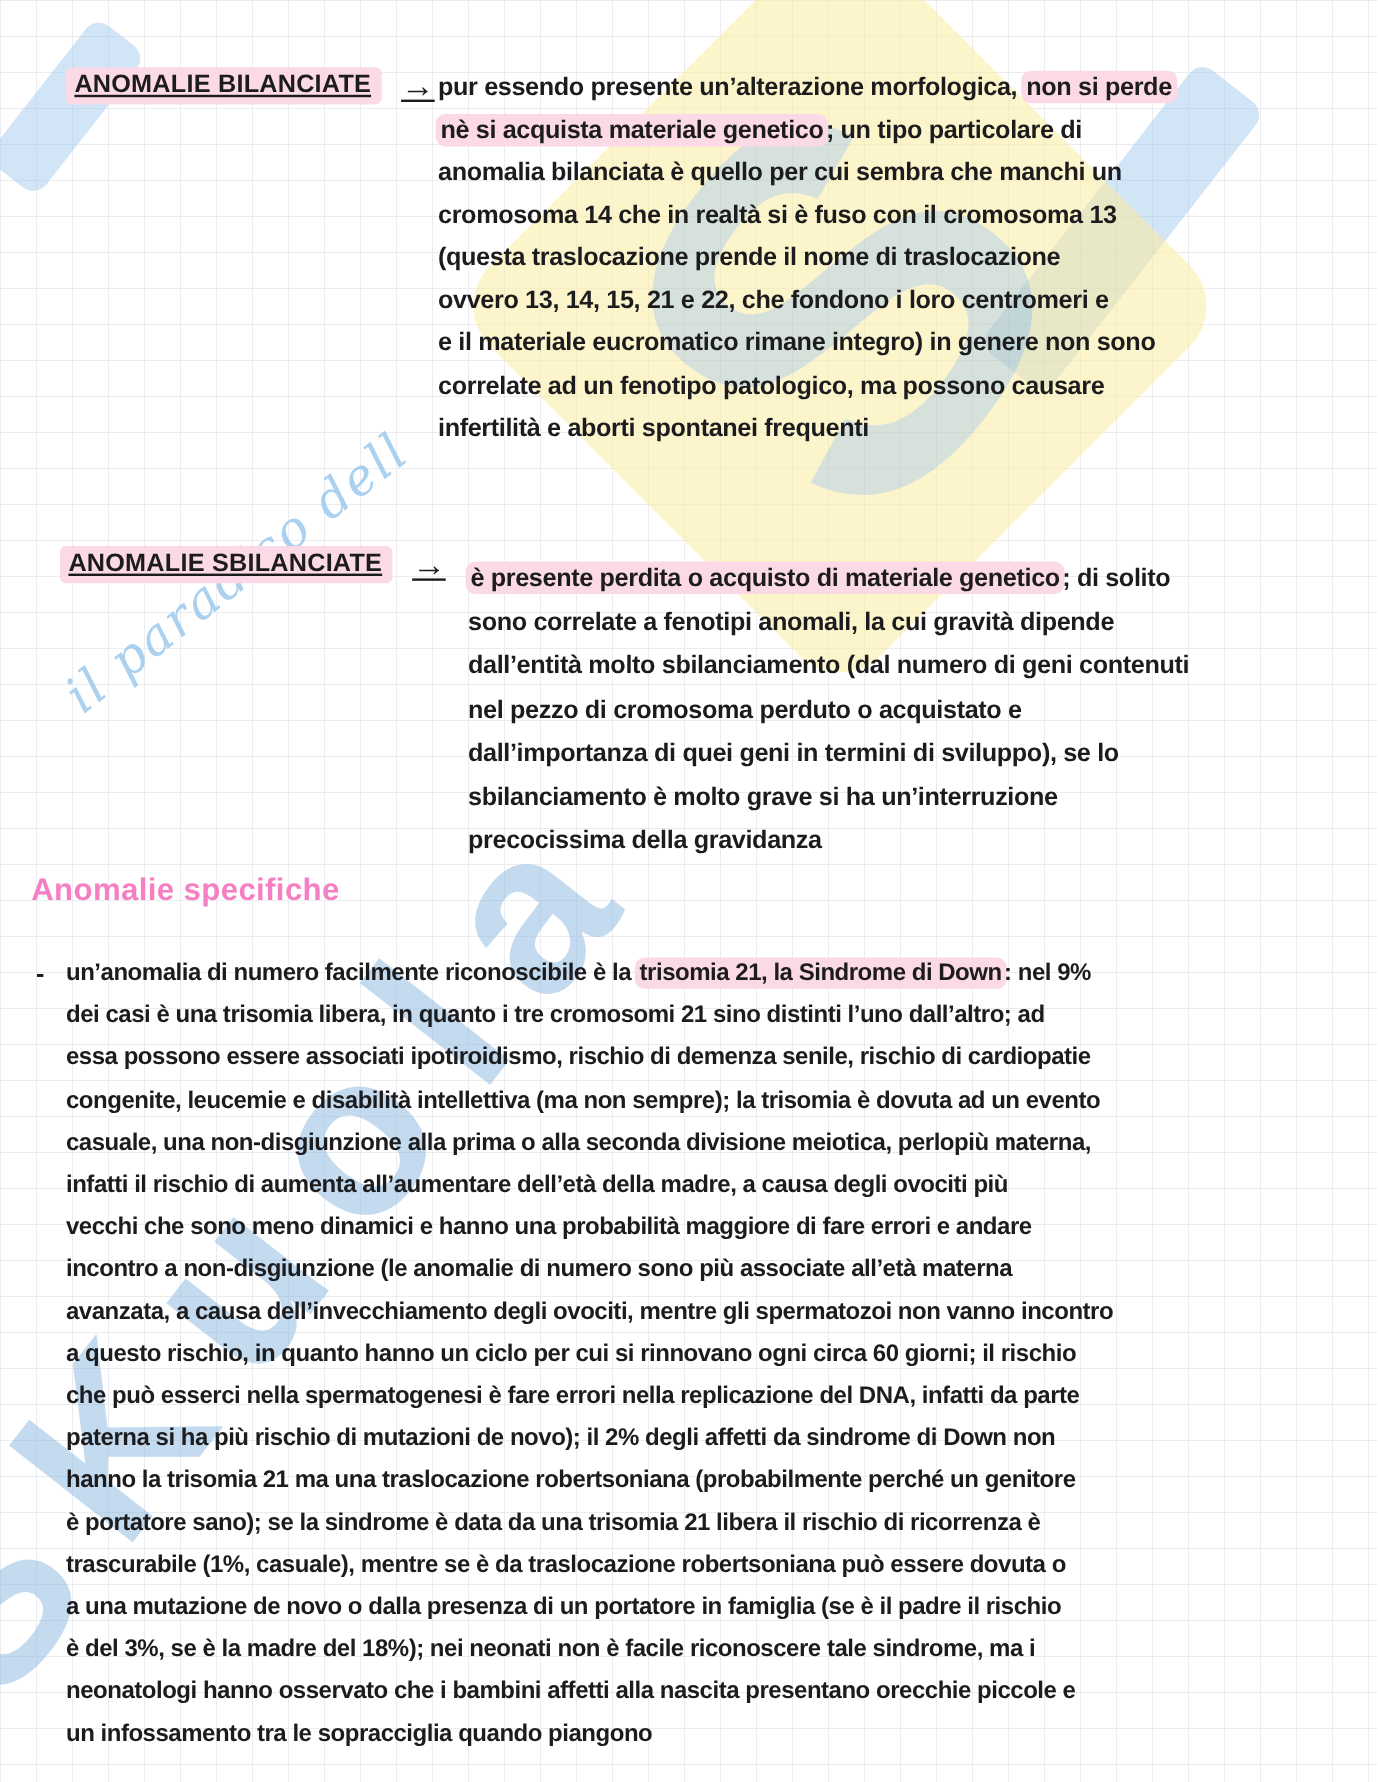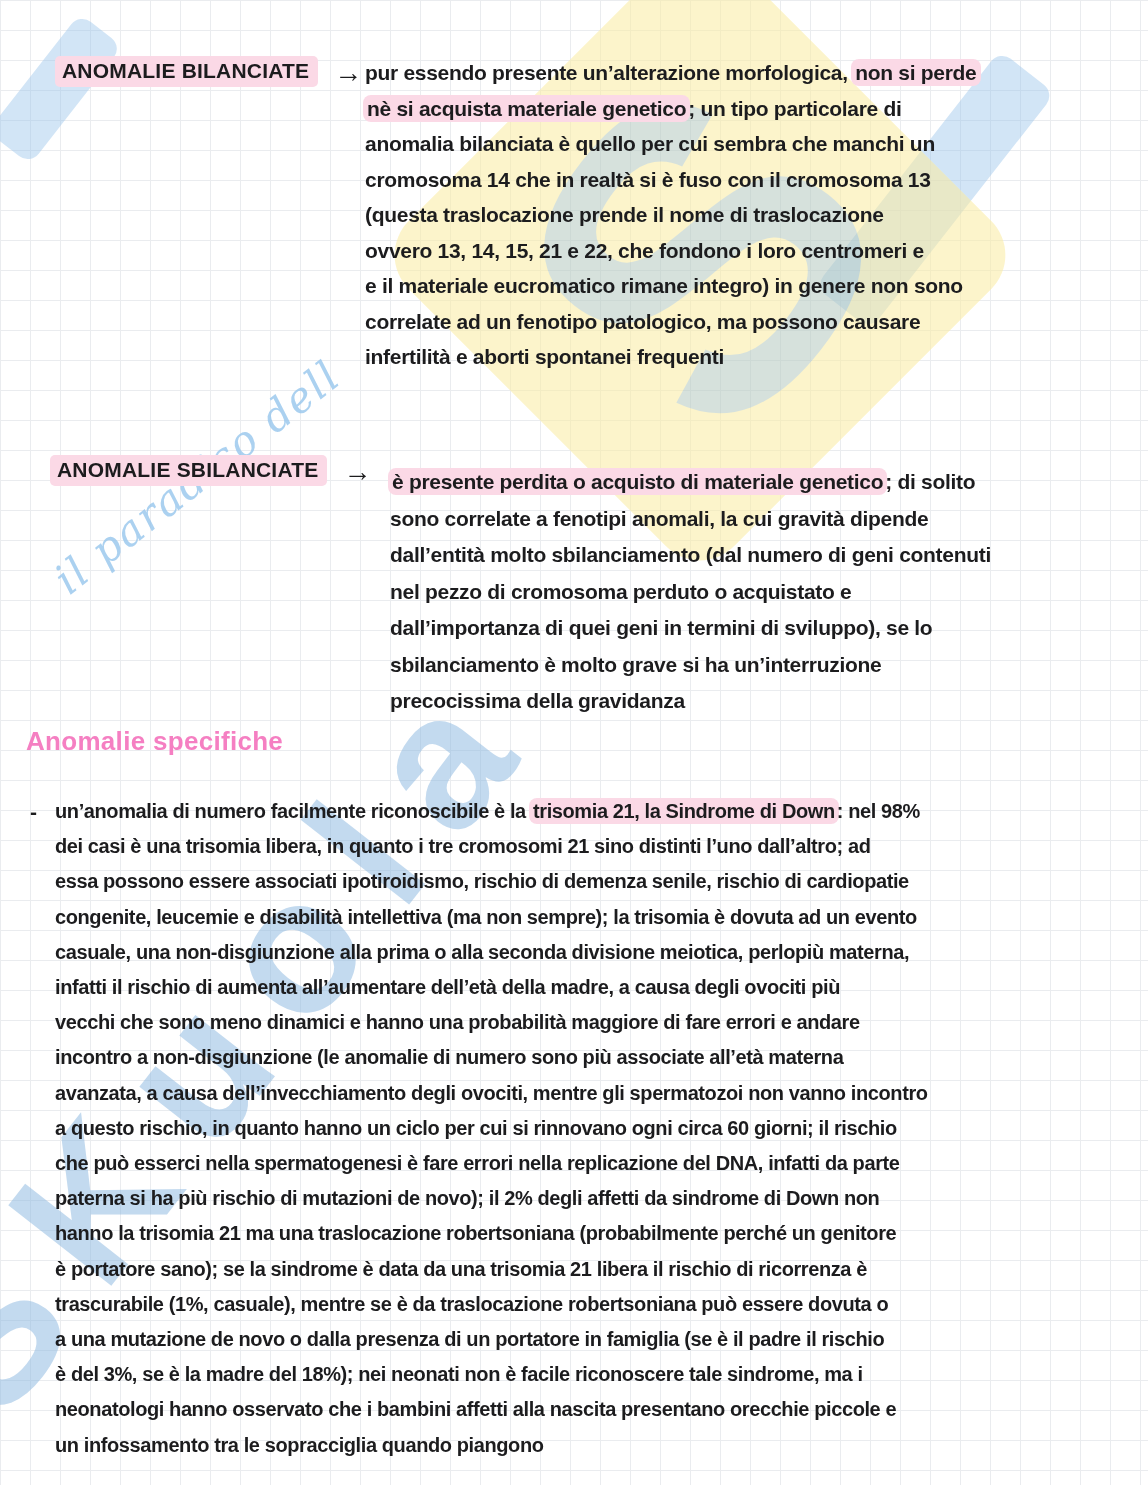--- a/index.html
+++ b/index.html
@@ -45,21 +45,21 @@
     font-size:42px;font-weight:400;font-style:italic;white-space:nowrap;
     font-family:"DejaVu Serif", serif;
     letter-spacing:2px;
     color:rgba(150,198,236,0.8);
     transform-origin:0 50%;
     transform:rotate(-38deg);
   }
   
   .content{position:absolute;inset:0;z-index:2;}
   .content > *{position:absolute;}
-  .term-wrap{display:flex;align-items:flex-end;gap:16px;font-size:21px;white-space:nowrap;}
+  .term-wrap{display:flex;align-items:center;gap:16px;font-size:21px;white-space:nowrap;text-decoration:underline;}
   .term-label{
     background:var(--highlight_pink,#fbd9e6);
     padding:3px 9px 4px 7px;border-radius:5px;letter-spacing:0.2px;
   }
   .arrow{font-weight:400;font-size:28px;line-height:1;margin-top:1px;}
   .def-row-1{left:55px;top:56px;}
   .def-body-1{left:365px;top:55px;line-height:35.5px;font-size:21px;letter-spacing:-0.3px;}
   .def-row-2{left:50px;top:455px;}
   .def-body-2{left:390px;top:464px;line-height:36.5px;font-size:21px;letter-spacing:-0.3px;}
   .line{white-space:nowrap;}
@@ -120,21 +120,21 @@
         <div class="line"><span>nel pezzo di cromosoma perduto o acquistato e</span></div>
         <div class="line"><span>dall’importanza di quei geni in termini di sviluppo), se lo</span></div>
         <div class="line"><span>sbilanciamento è molto grave si ha un’interruzione</span></div>
         <div class="line"><span>precocissima della gravidanza</span></div>
       </div>
 
     <h2 class="section-heading">Anomalie specifiche</h2>
 
     <div class="bullet-marker">-</div>
     <div class="bullet-body">
-        <div class="line"><span>un’anomalia di numero facilmente riconoscibile è la </span><span class="hl">trisomia 21, la Sindrome di Down</span><span>: nel 98%</span></div>
+        <div class="line"><span>un’anomalia di numero facilmente riconoscibile è la </span><span class="hl">trisomia 21, la Sindrome di Down</span><span>: nel 9%</span></div>
         <div class="line"><span>dei casi è una trisomia libera, in quanto i tre cromosomi 21 sino distinti l’uno dall’altro; ad</span></div>
         <div class="line"><span>essa possono essere associati ipotiroidismo, rischio di demenza senile, rischio di cardiopatie</span></div>
         <div class="line"><span>congenite, leucemie e disabilità intellettiva (ma non sempre); la trisomia è dovuta ad un evento</span></div>
         <div class="line"><span>casuale, una non-disgiunzione alla prima o alla seconda divisione meiotica, perlopiù materna,</span></div>
         <div class="line"><span>infatti il rischio di aumenta all’aumentare dell’età della madre, a causa degli ovociti più</span></div>
         <div class="line"><span>vecchi che sono meno dinamici e hanno una probabilità maggiore di fare errori e andare</span></div>
         <div class="line"><span>incontro a non-disgiunzione (le anomalie di numero sono più associate all’età materna</span></div>
         <div class="line"><span>avanzata, a causa dell’invecchiamento degli ovociti, mentre gli spermatozoi non vanno incontro</span></div>
         <div class="line"><span>a questo rischio, in quanto hanno un ciclo per cui si rinnovano ogni circa 60 giorni; il rischio</span></div>
         <div class="line"><span>che può esserci nella spermatogenesi è fare errori nella replicazione del DNA, infatti da parte</span></div>

